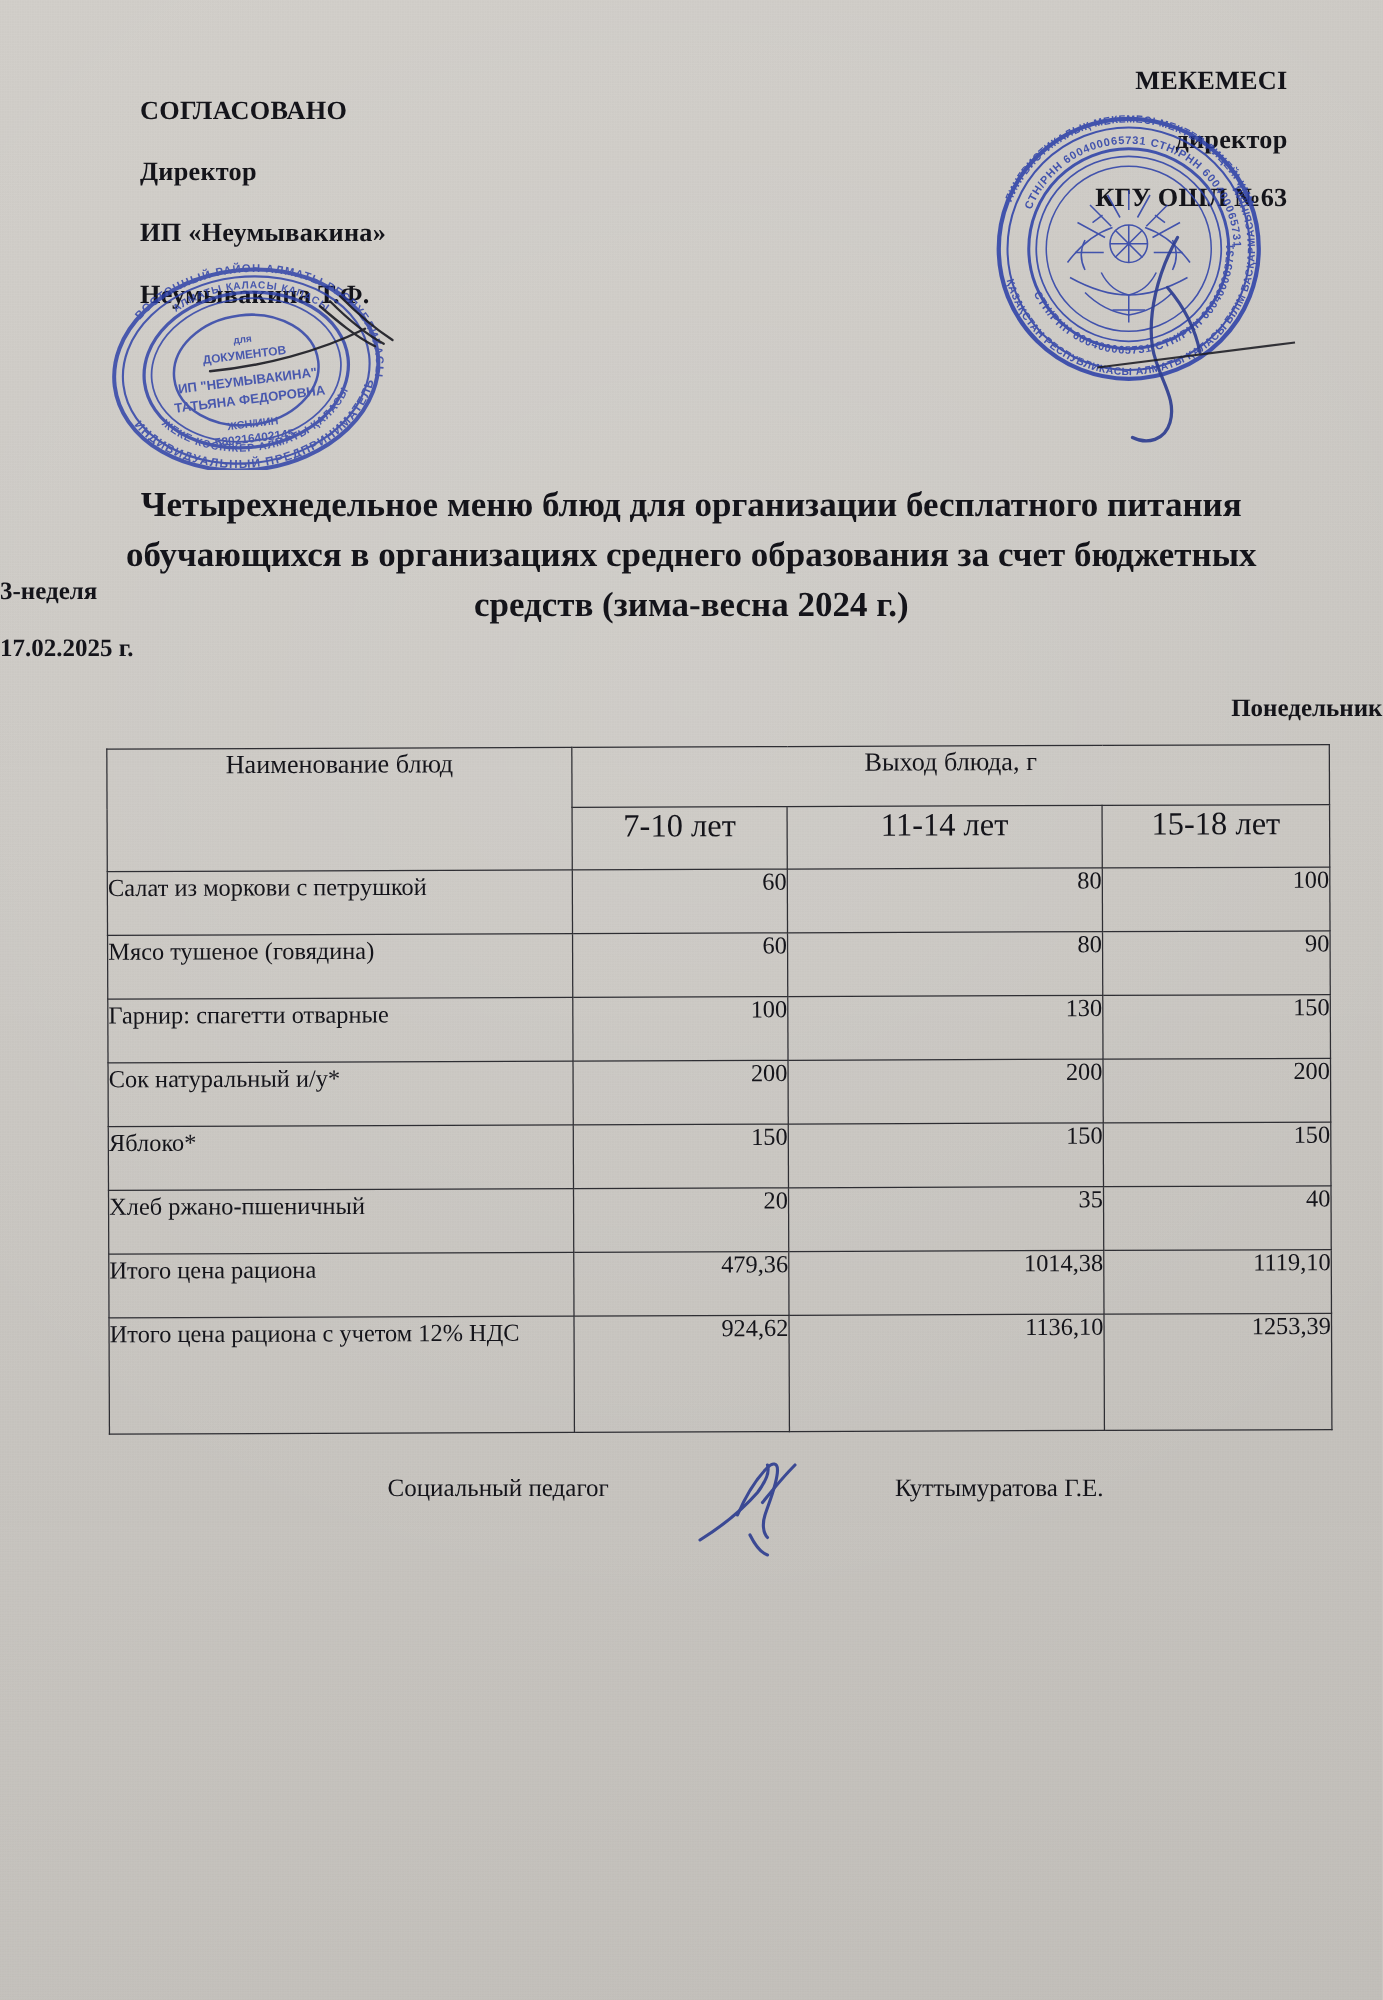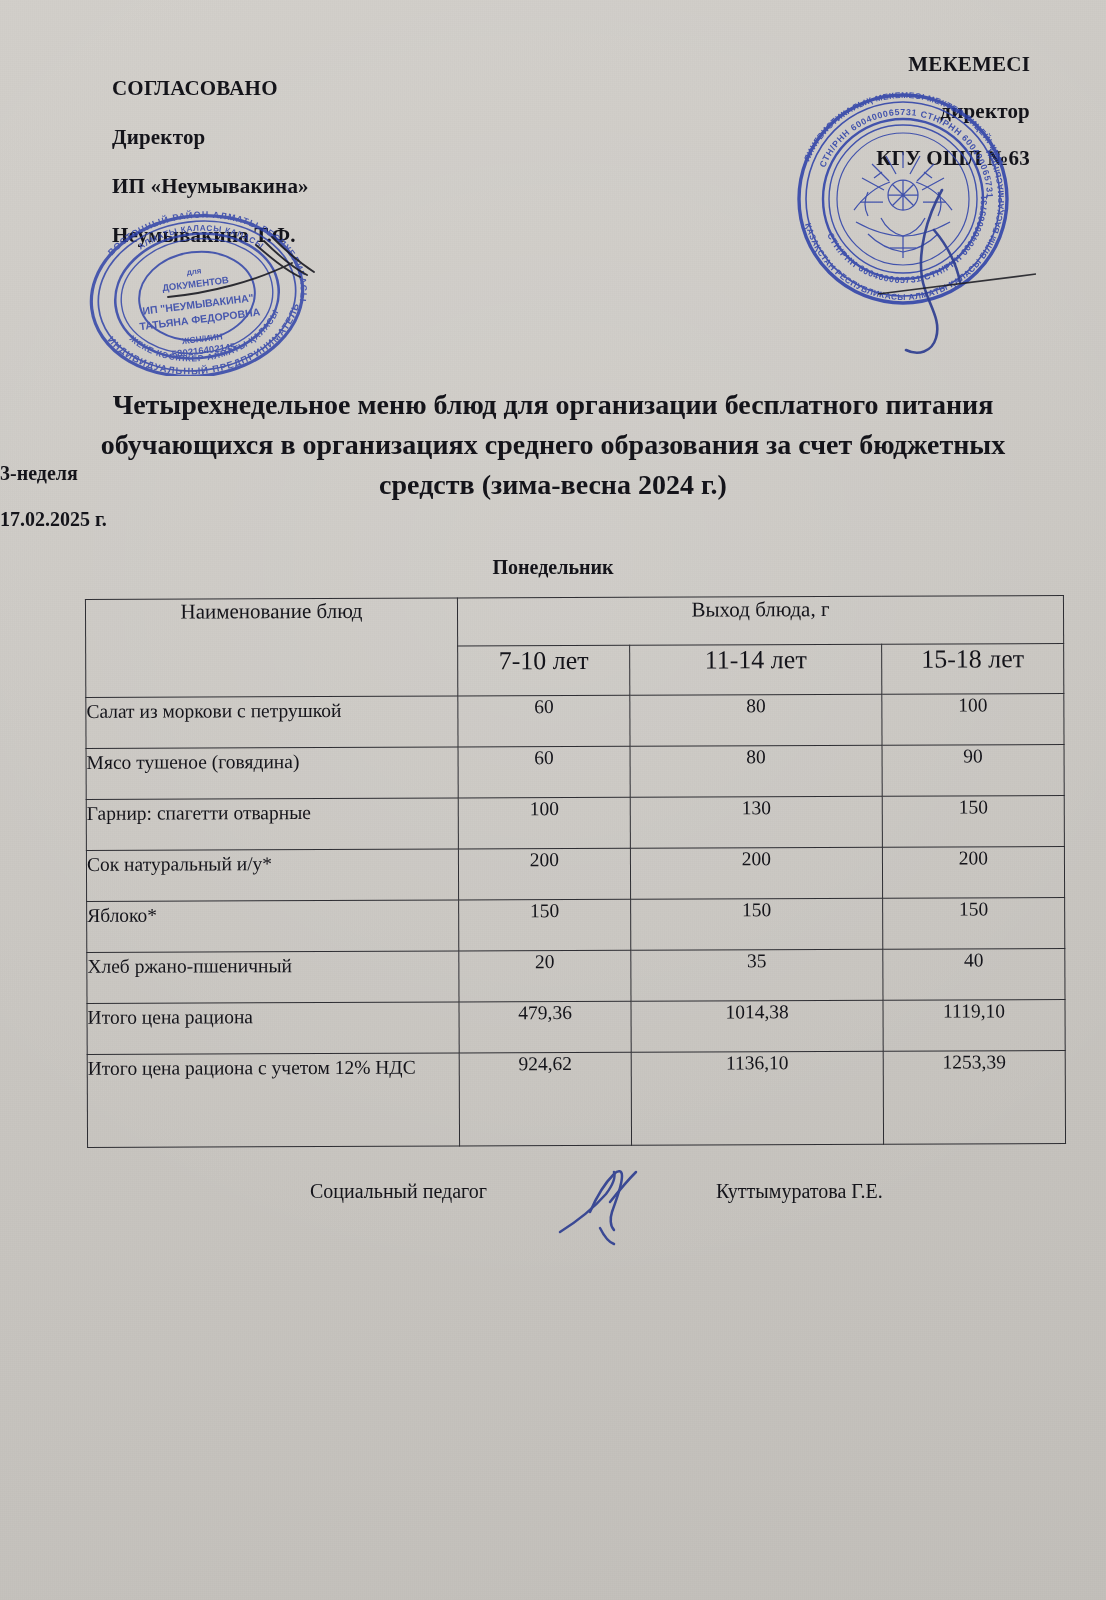--- a/index.html
+++ b/index.html
@@ -78,21 +78,21 @@
   .date-line {
     position: absolute;
     left: 0; right: 0; top: 508px;
     text-align: left;
     font-weight: bold;
     font-size: 20px;
   }
   .day-line {
     position: absolute;
     left: 0; right: 0; top: 556px;
-    text-align: center;
+    text-align: right;
     font-weight: bold;
     font-size: 20px;
   }
 
   
   .menu-table {
     position: absolute;
     left: 86px;
     top: 597px;
     width: 978px;
@@ -134,21 +134,21 @@
     height: 50px;
     box-sizing: border-box;
   }
   .cell-name {
     font-size: 19.5px;
     padding: 10px 8px 0 14px;
     line-height: 1.45;
   }
   .cell-val {
     font-size: 19.5px;
-    text-align: center;
+    text-align: right;
     padding-top: 8px;
   }
   tr.body-row td { height: 50px; }
   tr.tall-row td { height: 92px; }
 
   
   .footer {
     position: absolute;
     top: 1180px;
     left: 0; right: 0;

